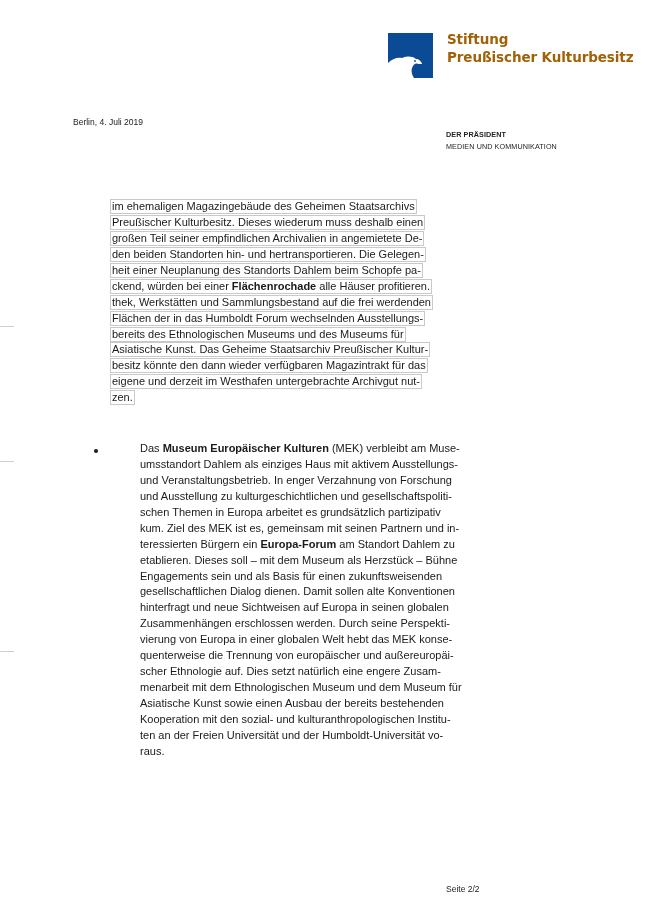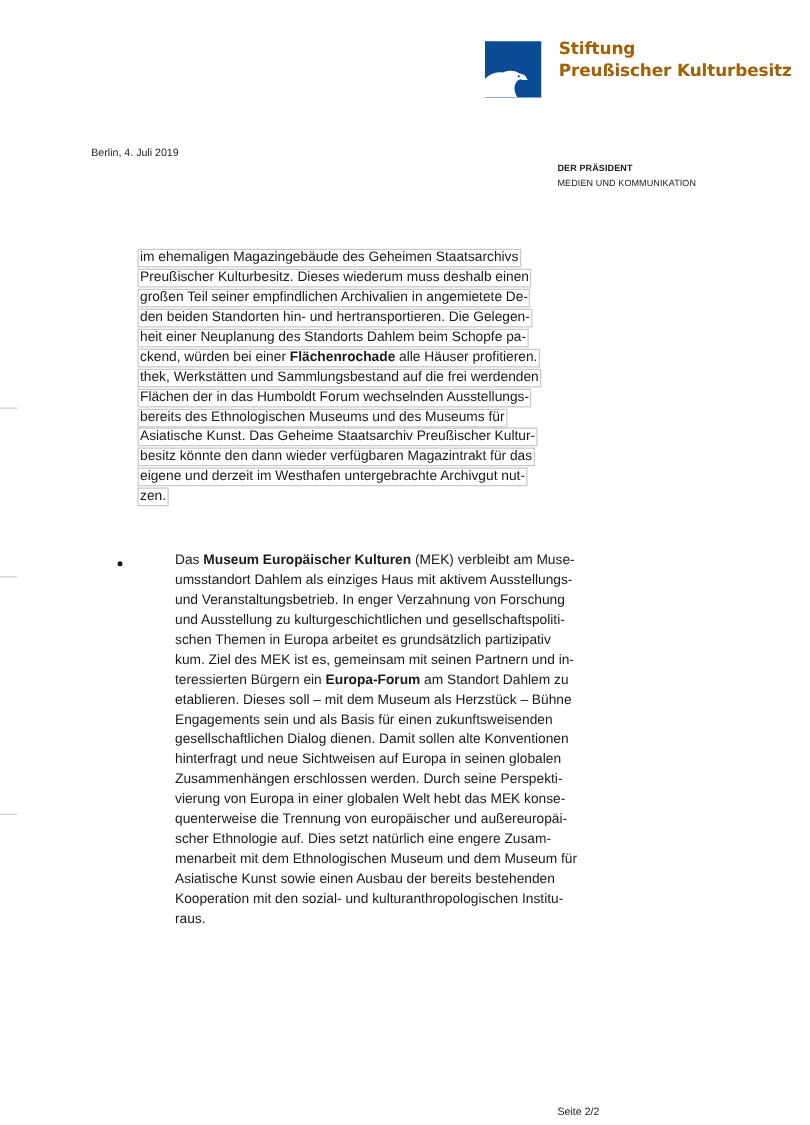--- a/index.html
+++ b/index.html
@@ -84,16 +84,17 @@
     <div class="line"><span><span>Engagements sein und als Basis für einen zukunftsweisenden</span></span></div>
     <div class="line"><span><span>gesellschaftlichen Dialog dienen. Damit sollen alte Konventionen</span></span></div>
     <div class="line"><span><span>hinterfragt und neue Sichtweisen auf Europa in seinen globalen</span></span></div>
     <div class="line"><span><span>Zusammenhängen erschlossen werden. Durch seine Perspekti-</span></span></div>
     <div class="line"><span><span>vierung von Europa in einer globalen Welt hebt das MEK konse-</span></span></div>
     <div class="line"><span><span>quenterweise die Trennung von europäischer und außereuropäi-</span></span></div>
     <div class="line"><span><span>scher Ethnologie auf. Dies setzt natürlich eine engere Zusam-</span></span></div>
     <div class="line"><span><span>menarbeit mit dem Ethnologischen Museum und dem Museum für</span></span></div>
     <div class="line"><span><span>Asiatische Kunst sowie einen Ausbau der bereits bestehenden</span></span></div>
     <div class="line"><span><span>Kooperation mit den sozial- und kulturanthropologischen Institu-</span></span></div>
+    <div class="line"><span><span>ten an der Freien Universität und der Humboldt-Universität vo-</span></span></div>
     <div class="line"><span><span>raus.</span></span></div>
   </div>
 
 <div class="footer">Seite 2/2</div>
 
 </body></html>

